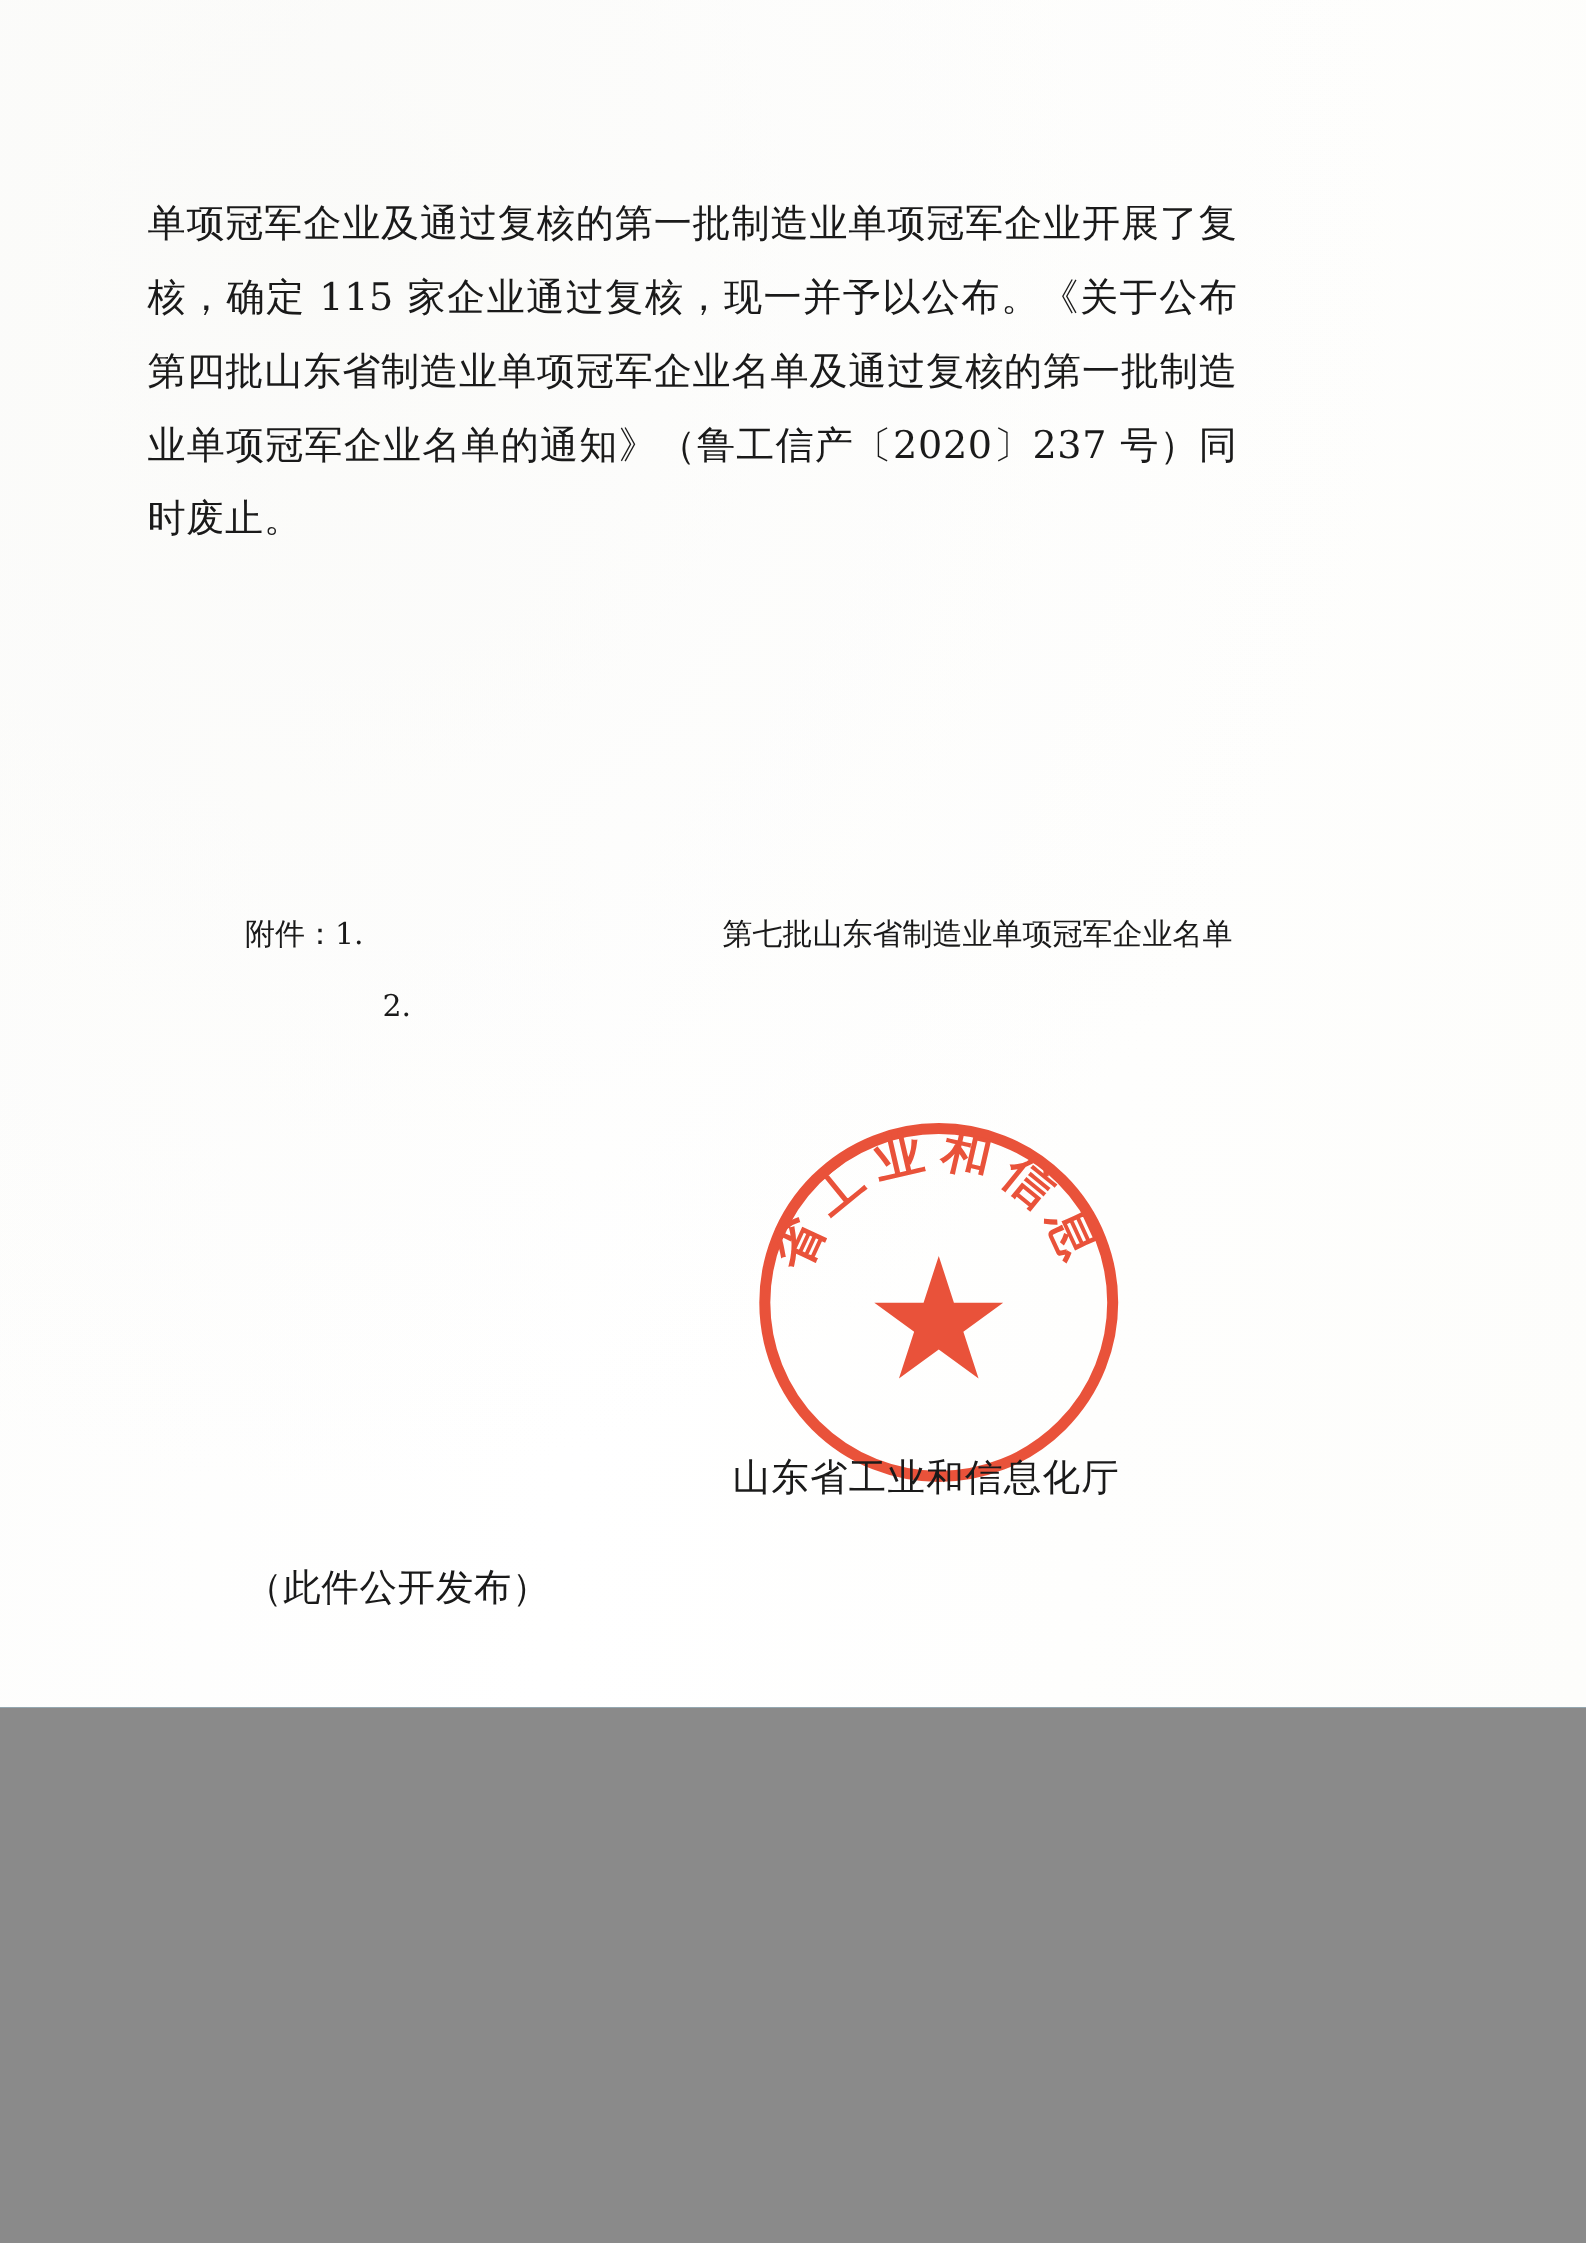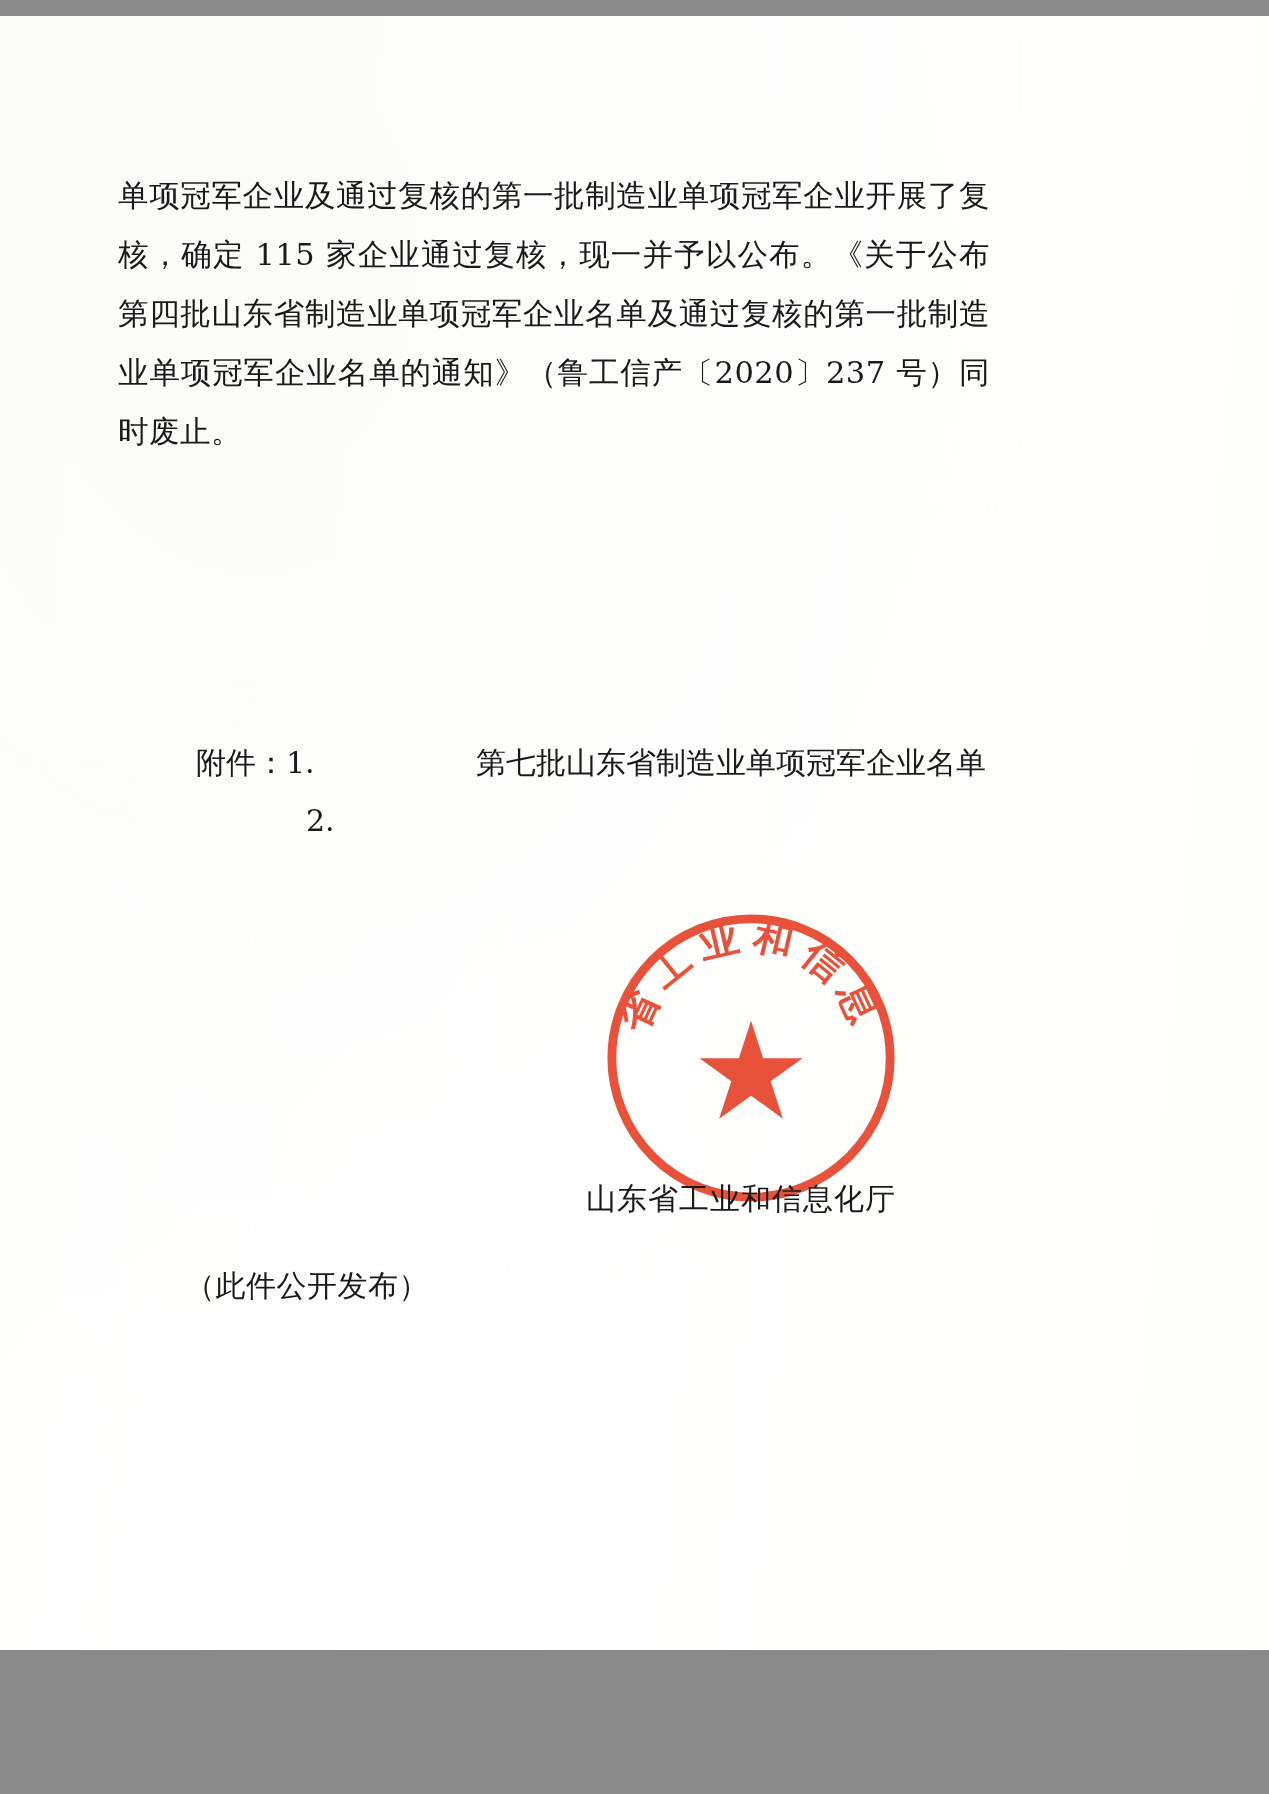--- a/index.html
+++ b/index.html
@@ -3,22 +3,22 @@
 <meta charset="utf-8">
 <style>
   html, body {
     margin: 0;
     padding: 0;
     background: #8a8a8a;
   }
   .page {
     position: relative;
     width: 1269px;
-    height: 1634px;
-    margin: 16px auto;
+    height: 1366px;
+    margin: 0 auto;
     background: #7dd3fc;
     overflow: hidden;
     font-family: "DejaVu Serif", "Liberation Serif", serif;
     color: #141414;
     
     box-shadow: inset 0 0 120px rgba(0,0,0,0.012);
   }
   
   .paper-tint {
     position: absolute;
@@ -45,21 +45,21 @@
     text-indent: 0;
   }
   .para.indent {
     text-indent: 2em;
   }
   .attachments {
     position: absolute;
     left: 196px;
     top: 718px;
     width: 790px;
-    font-size: 30px;
+    font-size: 24px;
     line-height: 58px;
     color: #1a1a1a;
   }
   .att-row {
     display: flex;
     align-items: flex-start;
   }
   .att-label {
     white-space: nowrap;
   }
@@ -101,21 +101,21 @@
     width: 294px;
     height: 294px;
     z-index: 2;
     opacity: 0.92;
     pointer-events: none;
   }
   .seal svg { display: block; width: 100%; height: 100%; }
 
   .public-note {
     position: absolute;
-    left: 185px;
+    left: 196px;
     top: 1250px;
     font-size: 30px;
     letter-spacing: 0.5px;
     color: #1a1a1a;
   }
   .page-number {
     position: absolute;
     left: 172px;
     top: 1679px;
     font-size: 29px;

